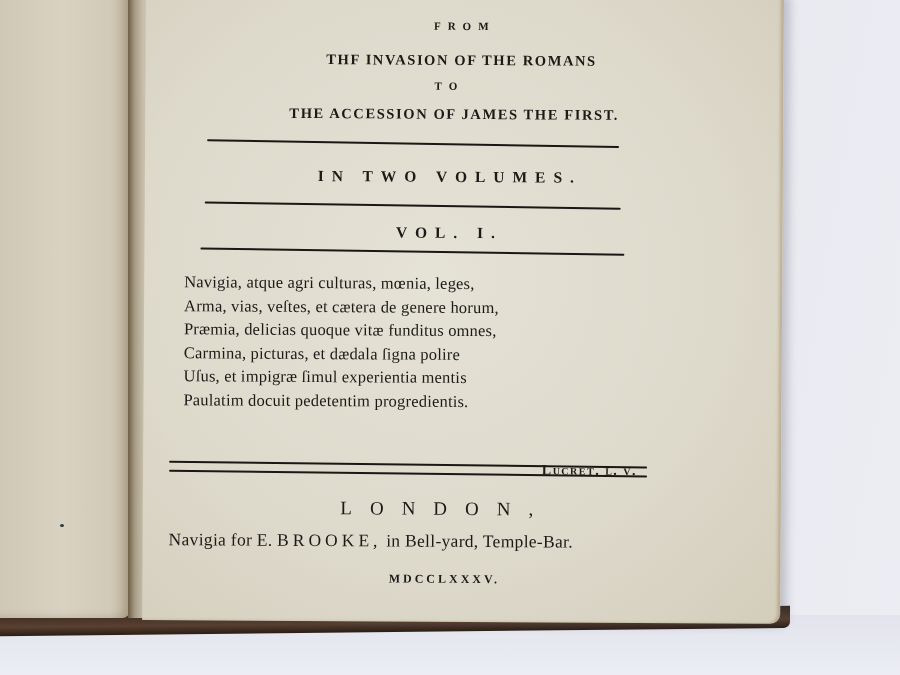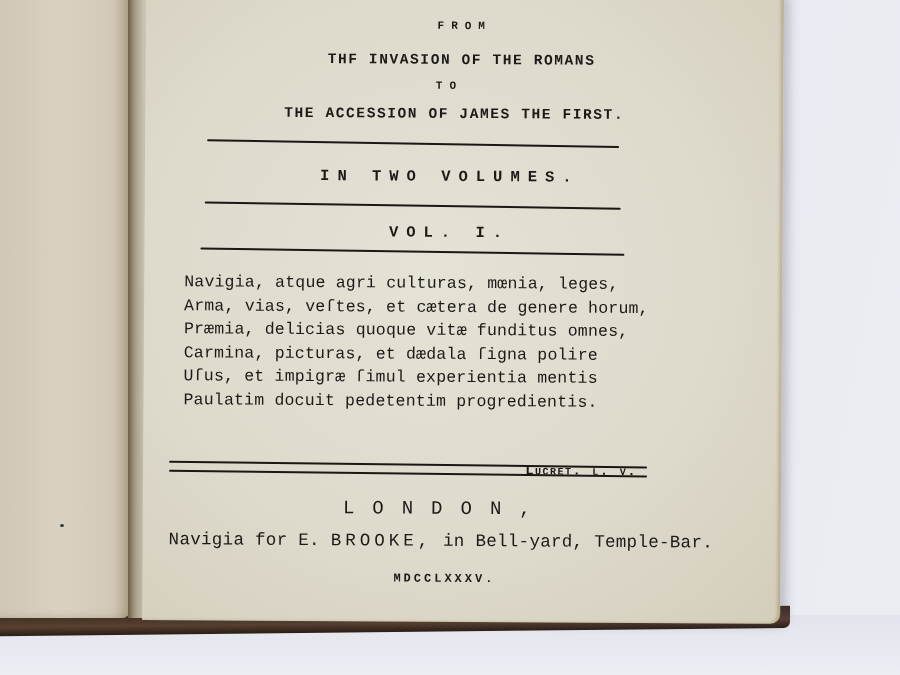--- a/index.html
+++ b/index.html
@@ -10,21 +10,20 @@
       overflow: hidden;
       background: #e6e6ee;
       font-family: "Liberation Serif", "DejaVu Serif", serif;
     }
     .scene {
       position: relative;
       width: 900px;
       height: 675px;
       background: linear-gradient(100deg, #dcdce4 0%, #e8e8f0 60%, #ececf3 100%);
       overflow: hidden;
-      font-family: Liberation Mono, monospace;
     }
     
     .surface {
       position: absolute;
       left: 0; right: 0; bottom: 0;
       height: 60px;
       background: linear-gradient(180deg, #e2e3ec 0%, #eceef4 100%);
     }
     
     .cover-bottom {

